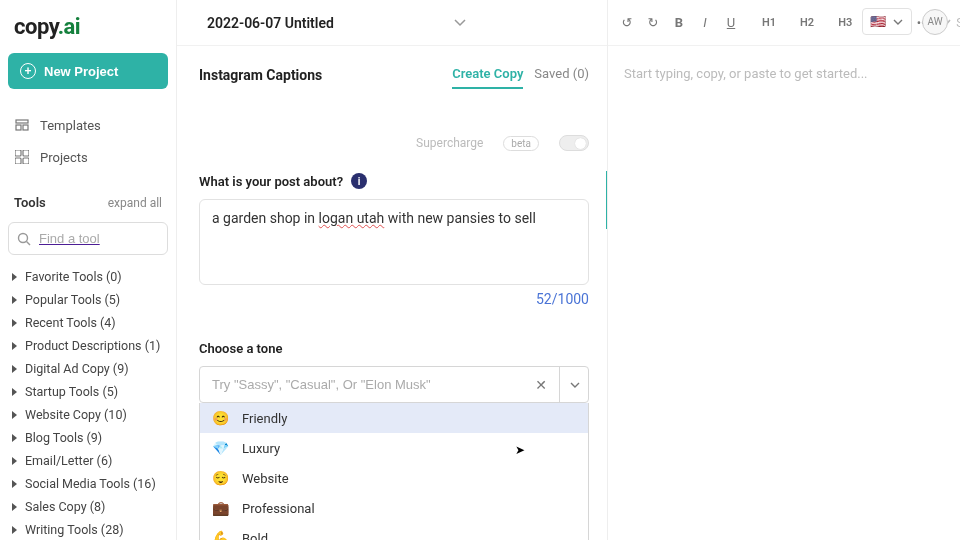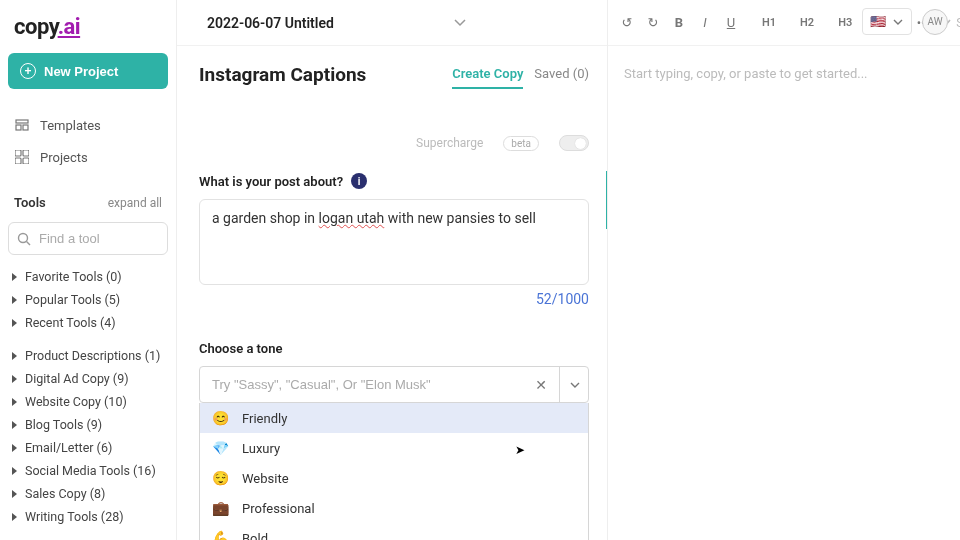--- a/index.html
+++ b/index.html
@@ -1,45 +1,45 @@
 <!DOCTYPE html>
 <html><head>
 <meta charset="utf-8">
 <style>
   * { box-sizing: border-box; margin: 0; padding: 0; }
   body { font-family: -apple-system, BlinkMacSystemFont, "Segoe UI", Roboto, sans-serif; font-size: 13px; color: #333; background: #fff; width: 960px; height: 540px; overflow: hidden; }
   .app { display: flex; height: 100%; }
   
   .sidebar { width: 177px; border-right: 1px solid #eee; display: flex; flex-direction: column; padding: 10px 8px; }
   .logo { font-size: 22px; font-weight: 700; color: #222; margin: 4px 6px 14px; letter-spacing: -0.5px; }
-  .logo .dot { color: #a21caf; text-decoration: underline; }
+  .logo .dot { color: #15803d; }
   .new-project { background: #2eb2a6; color: #fff; border: none; border-radius: 6px; padding: 10px 12px; font-size: 13px; font-weight: 600; text-align: left; display: flex; align-items: center; gap: 8px; cursor: pointer; margin-bottom: 20px; }
   .new-project .plus { width: 16px; height: 16px; border: 1.5px solid #fff; border-radius: 50%; display: inline-flex; align-items: center; justify-content: center; font-size: 12px; line-height: 1; }
   .nav-item { display: flex; align-items: center; gap: 10px; padding: 8px 6px; color: #555; font-size: 13px; cursor: pointer; }
   .nav-item.projects { margin-bottom: 4px; }
   .nav-item .nicon { width: 16px; height: 16px; display:inline-flex; align-items:center; justify-content:center; }
   .tools-hdr { display: flex; justify-content: space-between; align-items: center; padding: 10px 6px 8px; font-weight: 600; color: #333; font-size: 13px; margin-top: 8px;}
   .tools-hdr .expand { font-weight: 400; color: #888; font-size: 12px; cursor: pointer; }
   .search-wrap { position: relative; margin: 4px 0 10px; }
-  .search-input { width: 100%; border: 1px solid #ddd; border-radius: 6px; padding: 8px 8px 8px 30px; font-size: 13px; color: #0f172a; }
+  .search-input { width: 100%; border: 1px solid #ddd; border-radius: 6px; padding: 8px 8px 8px 30px; font-size: 13px; color: #4c1d95; text-decoration: underline; }
   .search-input::placeholder { color: #aaa; }
   .search-icon { position: absolute; left: 9px; top: 50%; transform: translateY(-50%); color: #888; }
   .tool-group { display: flex; align-items: center; gap: 8px; padding: 4px 4px; font-size: 12.5px; color: #444; cursor: pointer; }
   .caret { width: 0; height: 0; border-top: 4px solid transparent; border-bottom: 4px solid transparent; border-left: 5px solid #555; }
   .tool-sep { height: 10px; }
   
   .main { flex: 1; display: flex; flex-direction: column; border-right: 1px solid #eee; }
   .topbar { height: 46px; display: flex; align-items: center; padding: 0 30px; border-bottom: 1px solid #f1f1f1; }
   .project-title { font-size: 14px; font-weight: 600; color: #222; }
   .project-caret { margin-left: 120px; color: #888; cursor: pointer; }
   .content-wrap { display: flex; flex: 1; overflow:hidden;}
   .form-col { flex: 1; padding: 14px 18px 0 12px; position: relative; }
   .form-inner { margin-left: 10px; }
   .page-title-row { display: flex; align-items: center; justify-content: space-between; padding: 0 0 6px; }
-  .page-title { font-size: 19px; font-weight: 700; color: #222; }
+  .page-title { font-size: 14px; font-weight: 700; color: #222; }
   .tabs { display: flex; gap: 11px; }
   .tab { font-size: 13px; color: #888; padding: 6px 0; cursor: pointer; }
   .tab.active { color: #2eb2a6; font-weight: 600; border-bottom: 2px solid #2eb2a6; }
   .supercharge-row { display: flex; justify-content: flex-end; align-items:center; gap:20px; padding: 40px 0 22px; color:#bbb; font-size:12px;}
   .beta-pill { border:1px solid #ddd; border-radius:10px; padding:1px 7px; font-size:10px; color:#aaa;}
   .toggle { width: 30px; height: 16px; border-radius: 10px; background: #eee; position: relative; border:1px solid #ddd;}
   .toggle::after { content:''; position:absolute; right:2px; top:1.5px; width:11px; height:11px; background:#fff; border-radius:50%; box-shadow:0 0 1px rgba(0,0,0,.2);}
   .form-label { font-size: 13px; font-weight: 600; color: #222; display:flex; align-items:center; gap:8px; margin-bottom:10px;}
   .info-dot { width:16px; height:16px; border-radius:50%; background:#2a2f6e; color:#fff; font-size:10px; font-weight:700; display:inline-flex; align-items:center; justify-content:center;}
   .textarea { width: 100%; height: 86px; border:1px solid #e2e2e2; border-radius:6px; padding:10px 12px; font-size:14px; color:#333; resize:none; font-family:inherit;}
@@ -139,20 +139,24 @@
         <div class="tool-group">
           <span class="caret"></span>
           <span>Product Descriptions (1)</span>
         </div>
         <div class="tool-group">
           <span class="caret"></span>
           <span>Digital Ad Copy (9)</span>
         </div>
         <div class="tool-group">
           <span class="caret"></span>
+          <span>Startup Tools (5)</span>
+        </div>
+        <div class="tool-group">
+          <span class="caret"></span>
           <span>Website Copy (10)</span>
         </div>
         <div class="tool-group">
           <span class="caret"></span>
           <span>Blog Tools (9)</span>
         </div>
         <div class="tool-group">
           <span class="caret"></span>
           <span>Email/Letter (6)</span>
         </div>

